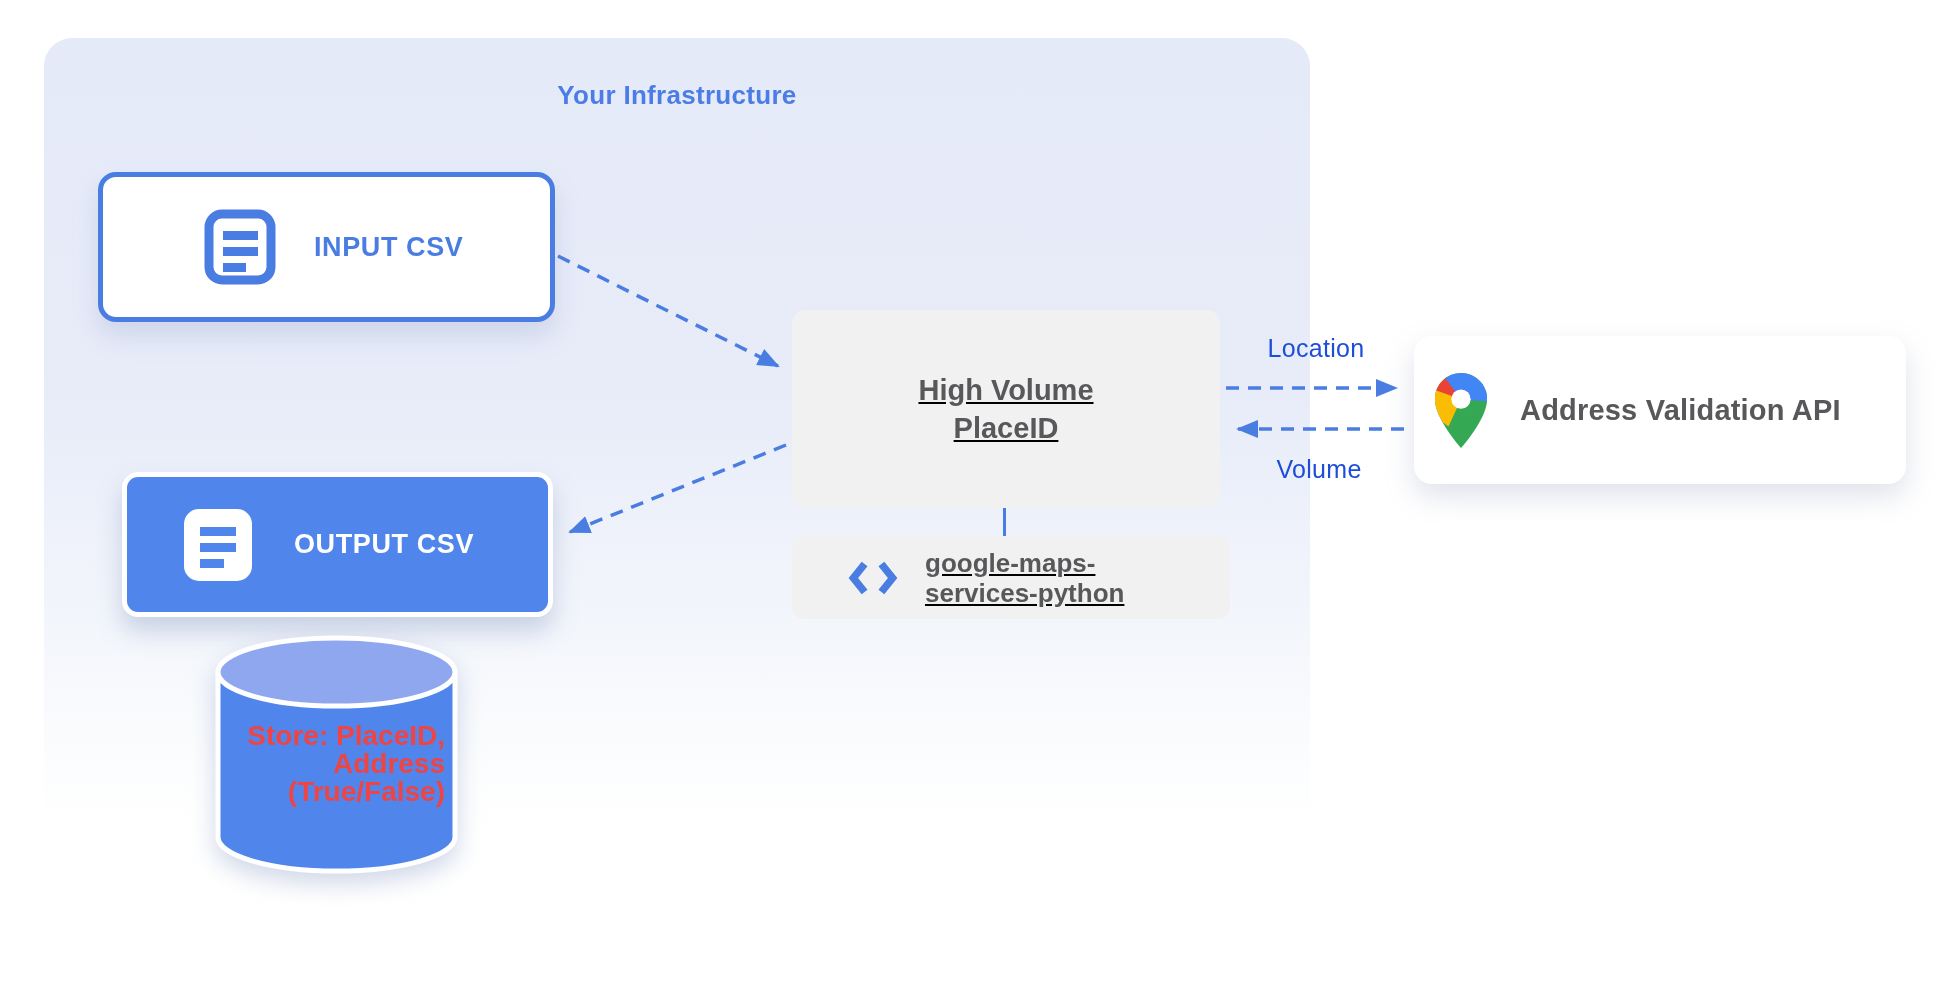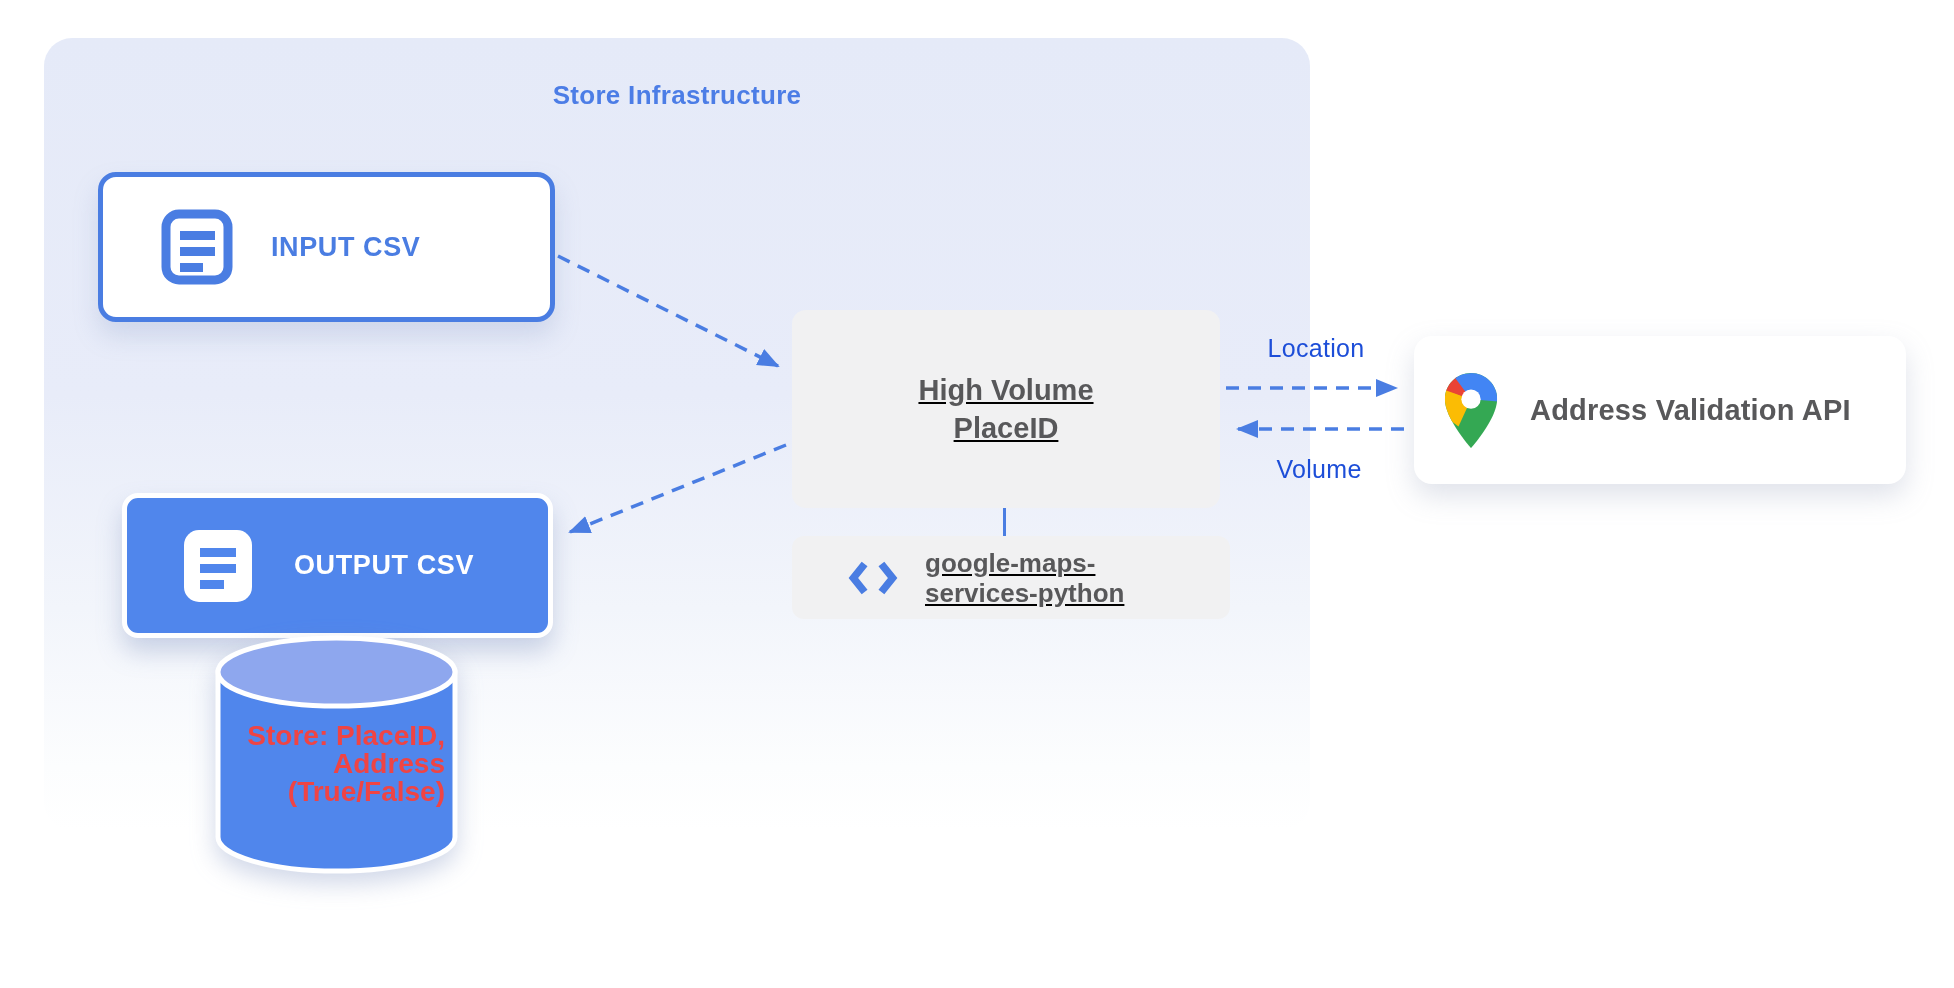--- a/index.html
+++ b/index.html
@@ -9,67 +9,67 @@
   .infra{position:absolute;left:44px;top:38px;width:1266px;height:792px;border-radius:28px;
          background:linear-gradient(180deg,#e5eaf8 0%,#e8ecf9 45%,#f2f5fb 72%,#fcfdfe 92%,#ffffff 100%);}
   .infra-title{position:absolute;left:0;top:42px;width:100%;text-align:center;
                font-size:26px;font-weight:bold;color:#4c7de6;letter-spacing:.3px;}
 
   
   .node{position:absolute;box-sizing:border-box;display:flex;align-items:center;}
 
   .input-box{left:98px;top:172px;width:457px;height:150px;background:#ffffff;
              border:5px solid #4a7de2;border-radius:18px;
-             box-shadow:0 14px 24px rgba(130,150,195,.25);padding-left:58px;}
+             box-shadow:0 14px 24px rgba(130,150,195,.25);padding-left:101px;}
   .input-box .doc{width:72px;height:76px;flex:0 0 auto;}
   .node-label{font-size:27px;font-weight:bold;letter-spacing:.6px;}
   .lbl-blue{color:#4a7de2;margin-left:38px;}
   .lbl-white{color:#ffffff;margin-left:40px;}
 
   .script-box{left:792px;top:310px;width:428px;height:198px;background:#f1f1f2;border-radius:14px;
               flex-direction:column;justify-content:center;text-decoration:underline;}
   .script-line{font-size:29px;line-height:38px;font-weight:bold;color:#58585a;text-align:center;}
 
   .connector-v{position:absolute;left:1003px;top:508px;width:3px;height:29px;background:#4a7de2;}
 
   .gms-box{left:792px;top:536px;width:438px;height:83px;background:#f1f1f2;border-radius:12px;
            padding-left:53px;}
   .gms-box .code-icon{width:56px;height:38px;flex:0 0 auto;}
   .gms-text{margin-left:24px;text-decoration:underline;}
   .gms-line{font-size:26px;line-height:30px;font-weight:bold;color:#58585a;}
 
   .api-box{left:1414px;top:336px;width:492px;height:148px;background:#ffffff;border-radius:18px;
-           box-shadow:0 12px 28px rgba(140,152,178,.28);padding-left:30px;}
+           box-shadow:0 12px 28px rgba(140,152,178,.28);padding-left:20px;}
   .api-box .pin{width:54px;height:75px;flex:0 0 auto;}
   .lbl-dark{color:#58585a;font-size:29px;margin-left:32px;letter-spacing:.2px;}
 
   .output-box{left:122px;top:472px;width:431px;height:145px;background:#5086ec;
               border:5px solid #ffffff;border-radius:16px;
-              box-shadow:0 14px 24px rgba(120,140,190,.35);padding-left:55px;margin-top:21px;}
+              box-shadow:0 14px 24px rgba(120,140,190,.35);padding-left:55px;}
   .output-box .doc{width:72px;height:76px;flex:0 0 auto;}
 
   
   .cylinder{position:absolute;left:213px;top:632px;width:247px;height:250px;
             filter:drop-shadow(0 10px 12px rgba(120,140,190,.35));}
   .cyl-text{position:absolute;left:228px;top:722px;width:217px;text-align:right;
             color:#ef4444;font-weight:bold;font-size:28px;line-height:28px;}
 
   
   .overlay{position:absolute;left:0;top:0;width:1954px;height:988px;pointer-events:none;}
   .edge-label{position:absolute;color:#1d4ed8;font-size:25px;letter-spacing:.3px;}
   .edge-label.loc{left:1233px;top:334px;width:166px;text-align:center;}
   .edge-label.pid{left:1236px;top:455px;width:166px;text-align:center;}
 </style>
 </head>
 <body>
 
 <div class="canvas">
 
   <div class="infra">
-    <div class="infra-title">Store Infrastructure</div>
+    <div class="infra-title">Your Infrastructure</div>
   </div>
 
   <div class="node input-box">
     <svg class="doc" viewBox="0 0 72 76">
       <rect x="5" y="5" width="62" height="66" rx="13" fill="#ffffff" stroke="#4a7de2" stroke-width="9"></rect>
       <rect x="19" y="22" width="35" height="9" fill="#4a7de2"></rect>
       <rect x="19" y="38" width="35" height="9" fill="#4a7de2"></rect>
       <rect x="19" y="54" width="23" height="9" fill="#4a7de2"></rect>
     </svg>
     <span class="node-label lbl-blue">INPUT CSV</span>

